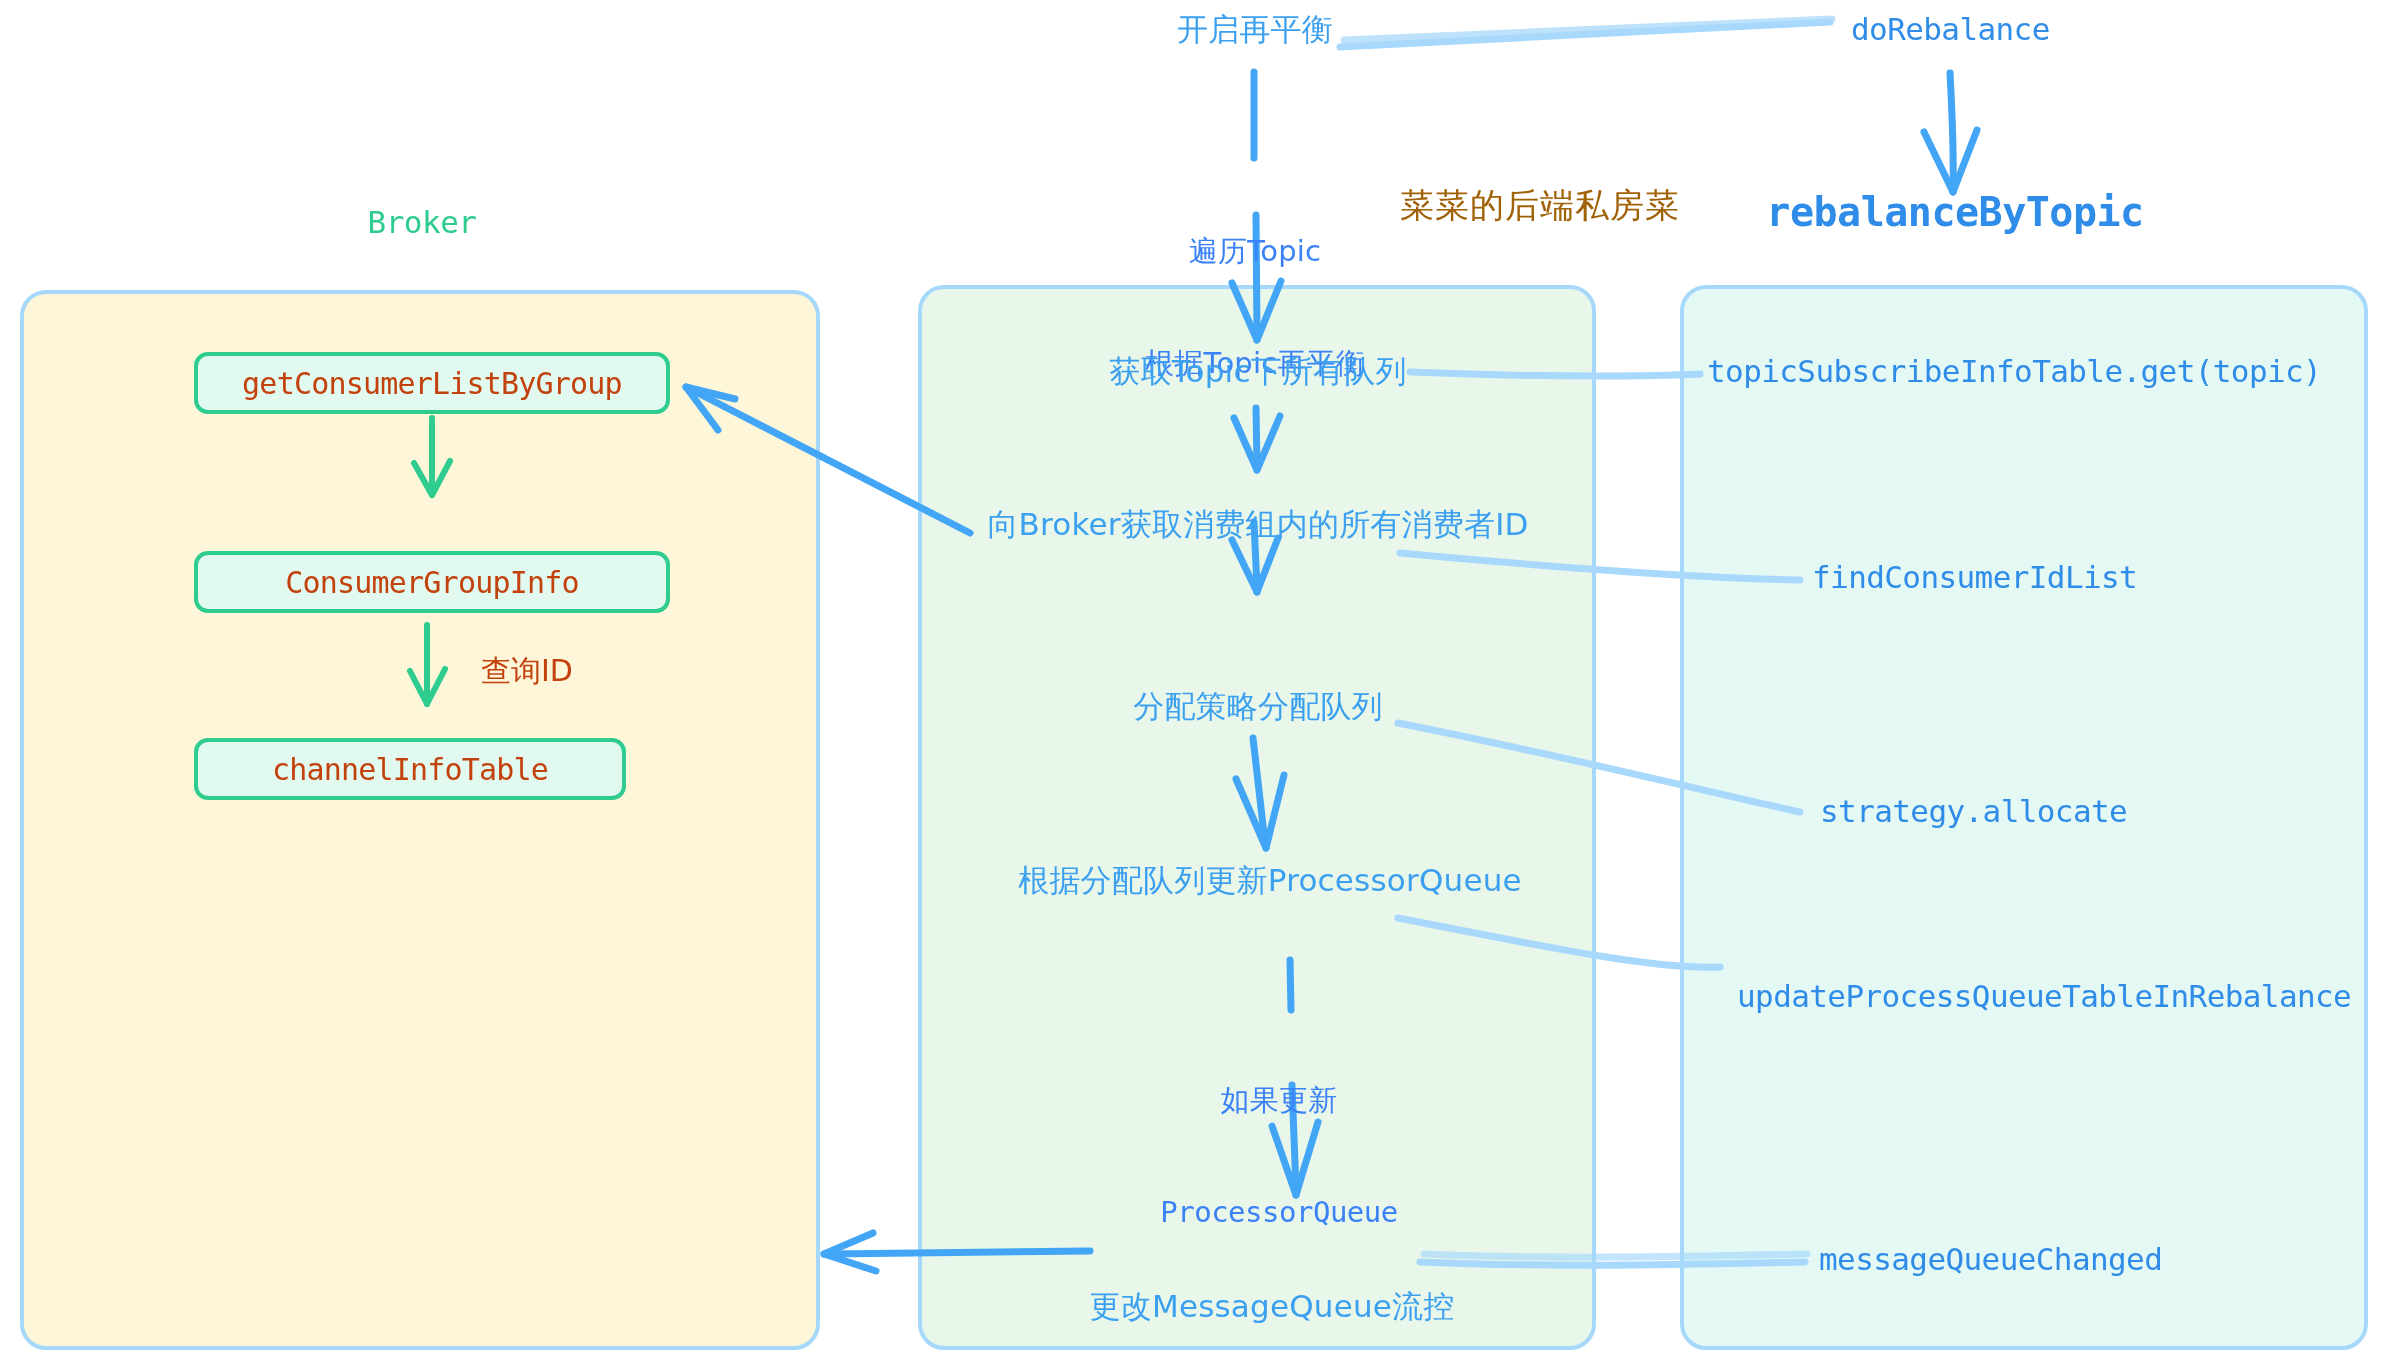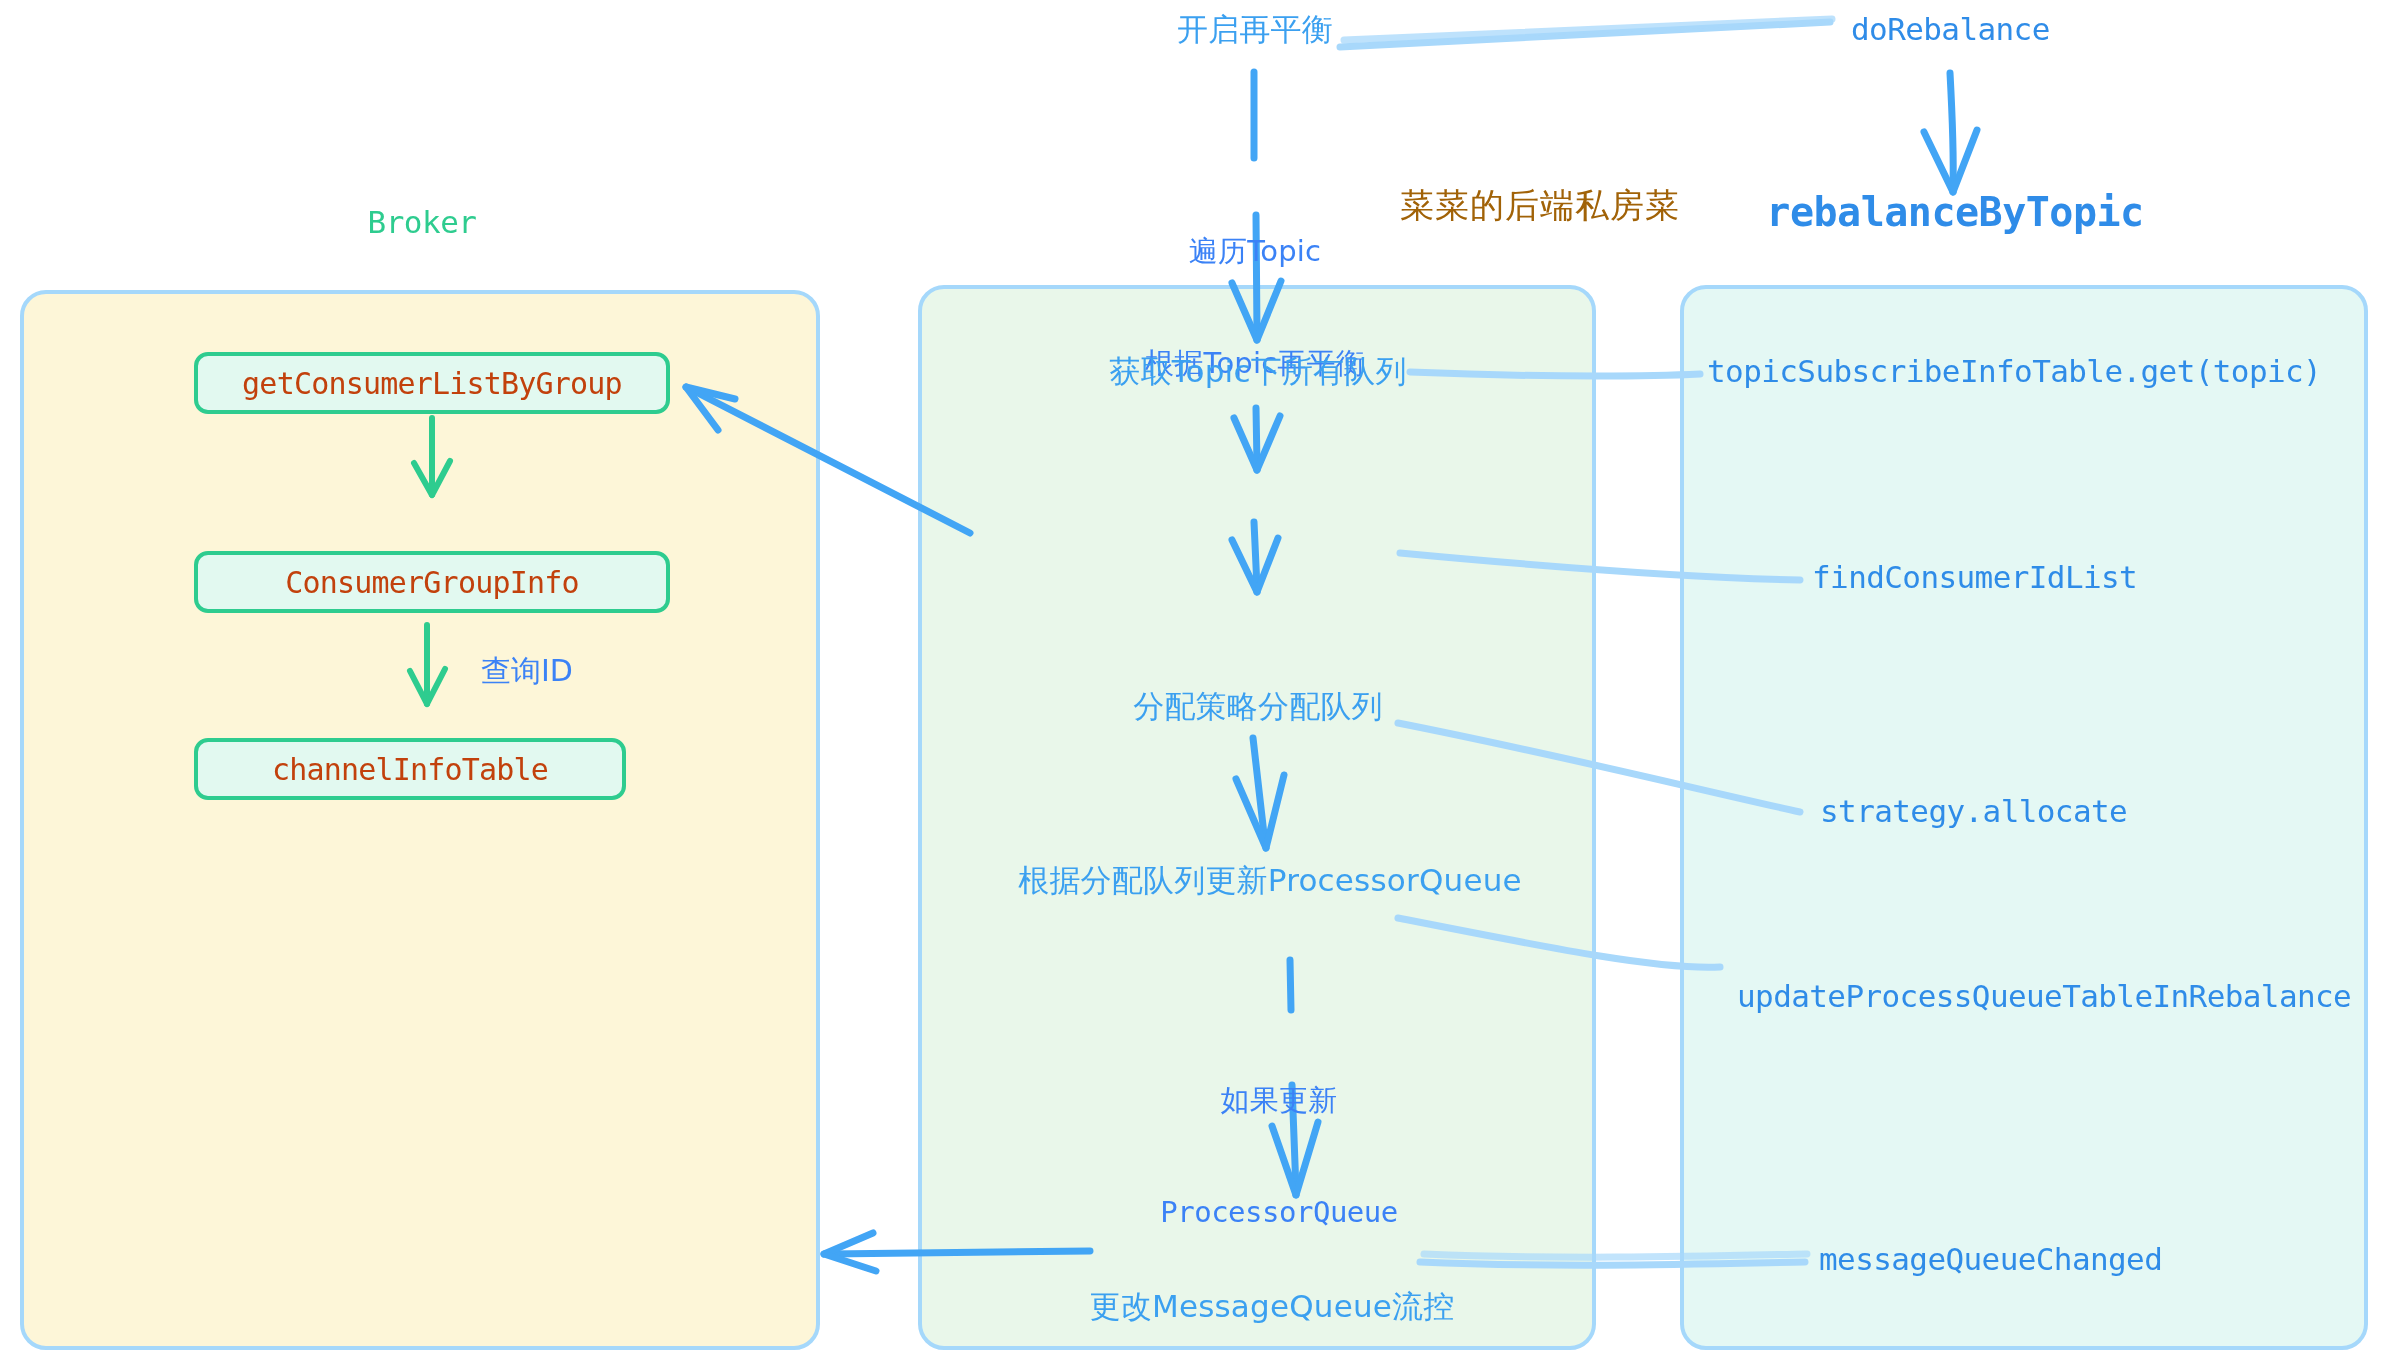--- a/index.html
+++ b/index.html
@@ -58,21 +58,21 @@
   }
   .green-title {
     color: #2ecc8f;
     font-size: 31px;
     font-family: "DejaVu Sans Mono", monospace;
     letter-spacing: -0.5px;
     transform: translateX(-50%);
     text-align: center;
   }
   .green-label {
-    color: #3b82f6;
+    color: #c2410c;
     font-size: 30px;
     letter-spacing: 0px;
   }
   .green-node-text {
     color: #c2410c;
     font-size: 30px;
     font-family: "DejaVu Sans Mono", monospace;
     letter-spacing: -0.8px;
     width: 100%;
     text-align: center;
@@ -238,20 +238,21 @@
   </div>
 
   <div class="green-node" style="left:194px; top:738px; width:432px; height:62px;">
     <span class="green-node-text">channelInfoTable</span>
   </div>
 
   <div class="t green-label" style="left:481px; top:652px;">查询ID</div>
 
   <div class="t blue-node" style="left:1258px; top:352px;">获取Topic下所有队列</div>
 
+  <div class="t blue-node" style="left:1258px; top:505px;">向Broker获取消费组内的所有消费者ID</div>
 
   <div class="t blue-node" style="left:1258px; top:687px;">分配策略分配队列</div>
 
   <div class="t blue-node" style="left:1270px; top:861px;">根据分配队列更新ProcessorQueue</div>
 
   <div class="t blue-edge-label" style="left:1279px; top:1008px;">
     <div>如果更新</div>
     <div style="font-family:'DejaVu Sans Mono', monospace; letter-spacing:-0.5px;">ProcessorQueue</div>
   </div>
 

